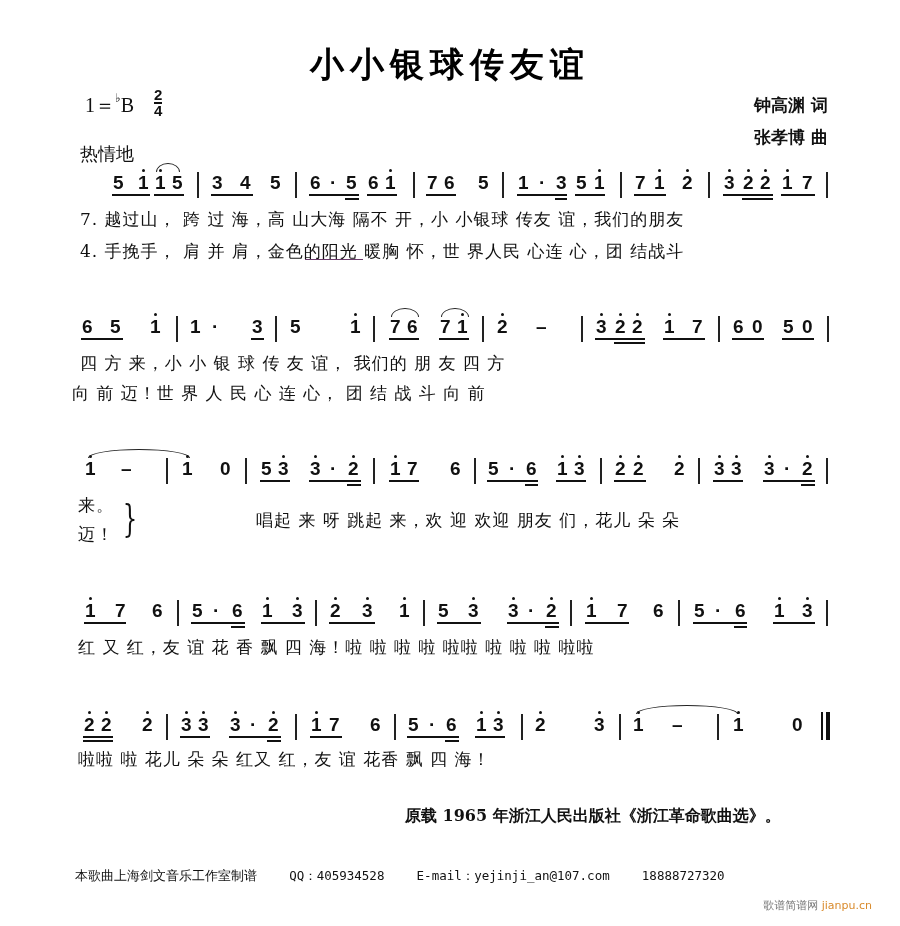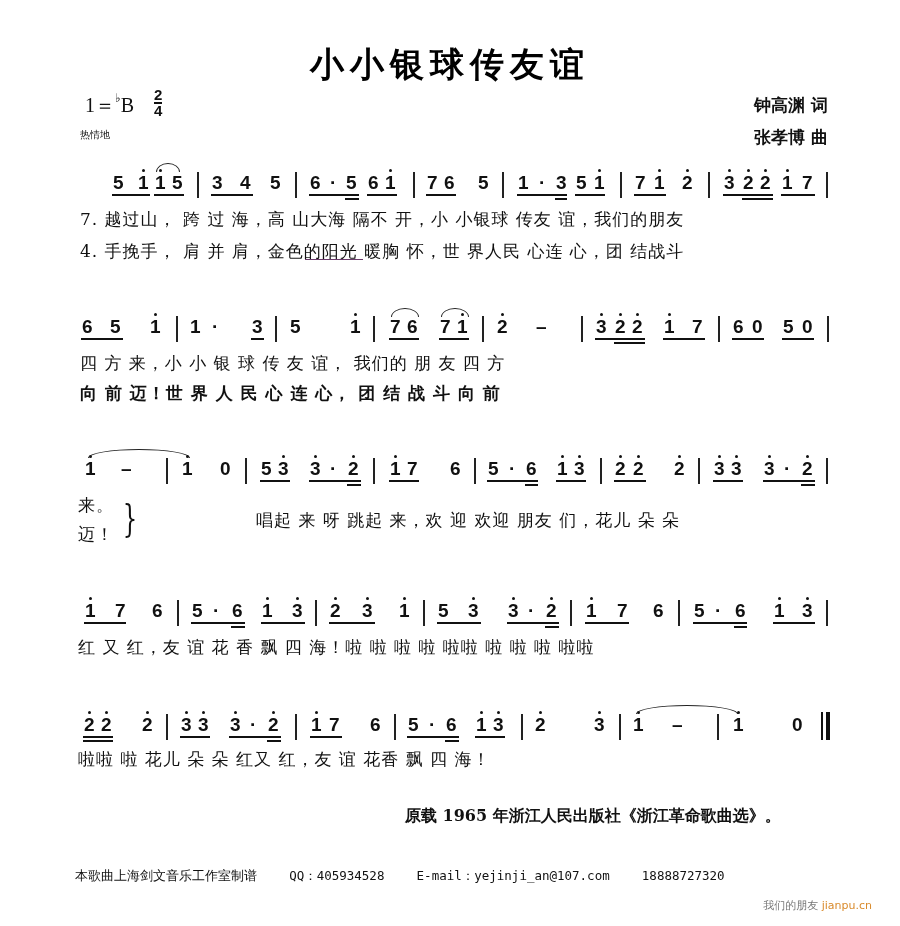--- a/index.html
+++ b/index.html
@@ -3,21 +3,21 @@
 <meta charset="utf-8">
 <style>
   html, body { margin:0; padding:0; background:#ffffff; }
   body { width:900px; height:926px; position:relative; overflow:hidden; font-family:"DejaVu Sans", sans-serif; color:#111; }
   .abs { position:absolute; white-space:nowrap; }
   .title { left:0; width:900px; top:42px; text-align:center; font-family:"DejaVu Serif", serif; font-weight:bold; font-size:34px; letter-spacing:6px; color:#000; }
   .key { left:85px; top:92px; font-family:"Liberation Serif", serif; font-size:20px; }
   .key .flat { font-size:12px; position:relative; top:-10px; }
   .timesig { left:154px; top:88px; font-family:"Liberation Sans", sans-serif; font-weight:bold; font-size:15px; line-height:14px; text-align:center; }
   .timesig div { border-bottom:1px solid transparent; }
-  .tempo { left:80px; top:128px; font-size:10px; }
+  .tempo { left:80px; top:142px; font-size:18px; }
   .credit { right:72px; font-size:17px; font-weight:bold; }
   .notes { font-family:"Liberation Sans", sans-serif; font-weight:bold; font-size:19px; letter-spacing:0px; }
   .lyric { font-family:"DejaVu Serif", serif; font-size:17px; letter-spacing:1px; }
   .bar { position:absolute; width:2px; background:#222; height:26px; }
   .uline { position:absolute; height:2px; background:#111; }
   .dot { position:absolute; width:3px; height:3px; border-radius:50%; background:#111; }
   .tie { position:absolute; border:1.5px solid #222; border-bottom:none; border-radius:50% 50% 0 0 / 100% 100% 0 0; height:8px; }
   .source { left:405px; top:806px; font-family:"DejaVu Serif", serif; font-weight:bold; font-size:16px; }
   .footer { left:75px; top:867px; font-size:13px; font-family:"DejaVu Sans", sans-serif; }
   .footer span { margin-right:28px; }
@@ -164,21 +164,21 @@
 
   <div class="abs notes" style="left:733px;top:316px;">6</div>
   <div class="abs notes" style="left:752px;top:316px;">0</div>
   <div class="abs notes" style="left:783px;top:316px;">5</div>
   <div class="abs notes" style="left:802px;top:316px;">0</div>
   <div class="uline" style="left:732px;top:338px;width:32px;"></div>
   <div class="uline" style="left:782px;top:338px;width:32px;"></div>
   <div class="bar" style="left:827px;top:316px;"></div>
 
   <div class="abs lyric" style="left:80px;top:352px;">四 方 来，小   小 银   球 传  友   谊，     我们的 朋 友  四   方</div>
-  <div class="abs lyric" style="left:80px;top:382px;font-weight:bold;">向 前 迈！世   界 人   民 心  连   心，     团  结 战 斗  向   前</div>
+  <div class="abs lyric" style="left:72px;top:382px;">向 前 迈！世   界 人   民 心  连   心，     团  结 战 斗  向   前</div>
 </div>
 
 <div>
   <div class="abs notes" style="left:85px;top:458px;">1</div>
   <div class="abs notes" style="left:121px;top:458px;">–</div>
   <div class="dot" style="left:89px;top:455px;"></div>
   <div class="tie" style="left:88px;top:449px;width:100px;"></div>
   <div class="bar" style="left:166px;top:458px;"></div>
 
   <div class="abs notes" style="left:182px;top:458px;">1</div>
@@ -377,15 +377,15 @@
 </div>
 
 <div class="abs source">原载 1965 年浙江人民出版社《浙江革命歌曲选》。</div>
 <div class="abs footer">
   <span>本歌曲上海剑文音乐工作室制谱</span>
   <span class="mono">QQ：405934528</span>
   <span class="mono">E-mail：yejinji_an@107.com</span>
   <span class="mono">18888727320</span>
 </div>
 <div class="abs wm">
-  <span>我们的朋友</span>
+  <span>歌谱简谱网</span>
   <span class="site">jianpu.cn</span>
 </div>
 
 </body></html>

